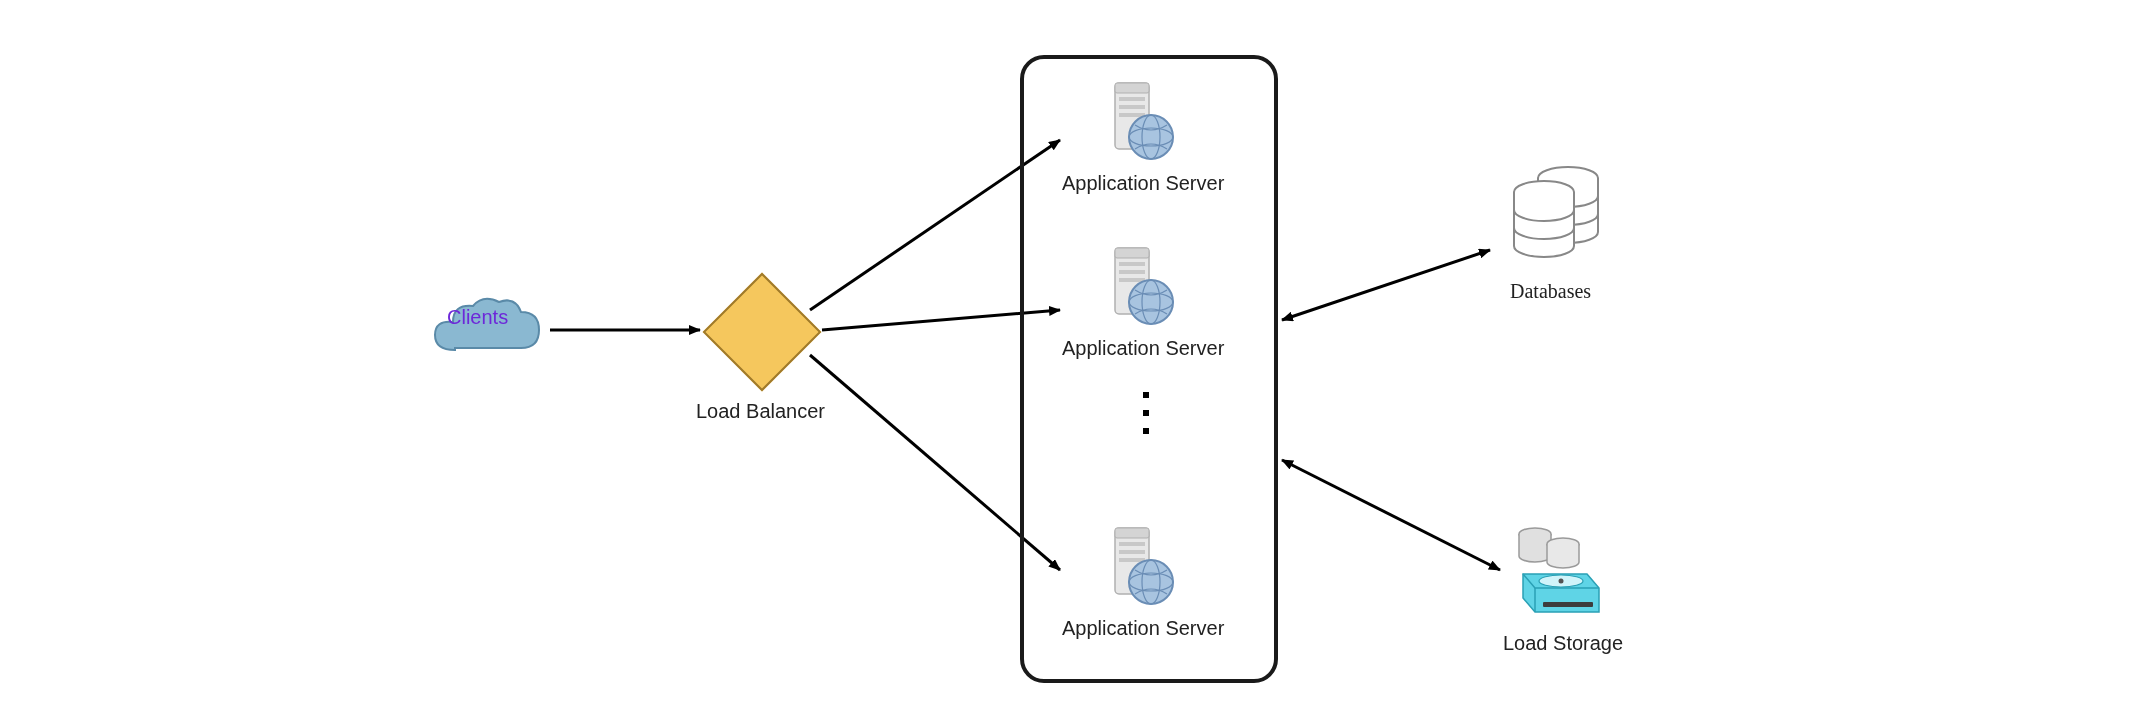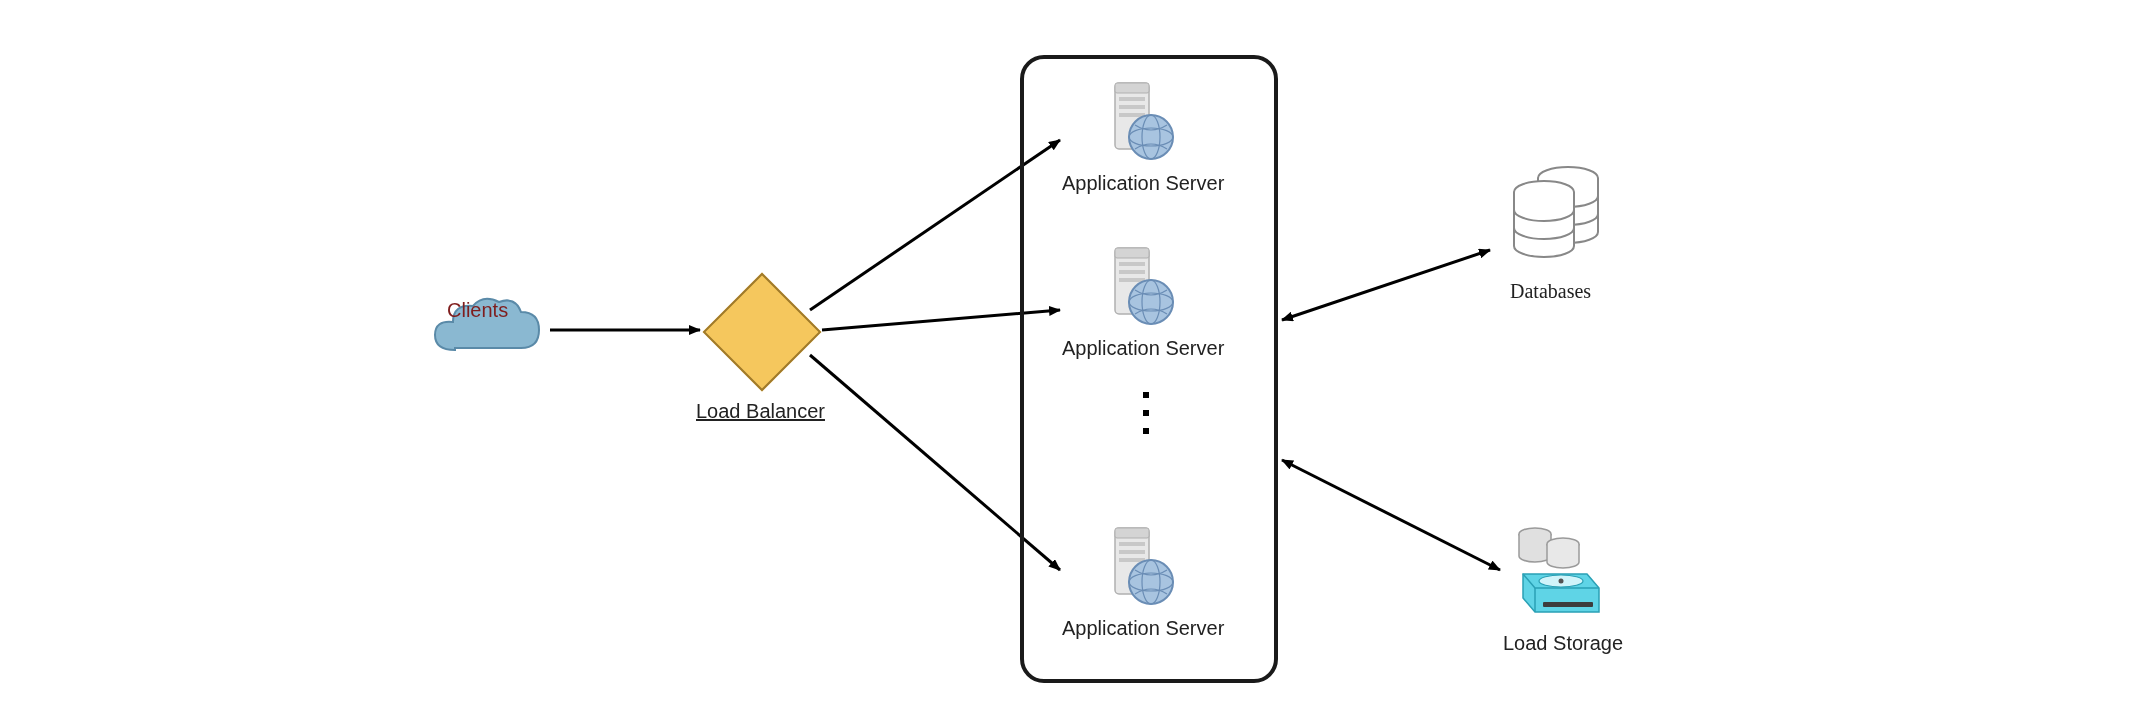--- a/index.html
+++ b/index.html
@@ -99,26 +99,26 @@
     <line x1="1282" y1="320" x2="1490" y2="250" stroke="#000" stroke-width="3" marker-start="url(#arrowhead-rev)" marker-end="url(#arrowhead)"></line>
 
     <line x1="1282" y1="460" x2="1500" y2="570" stroke="#000" stroke-width="3" marker-start="url(#arrowhead-rev)" marker-end="url(#arrowhead)"></line>
   </svg>
 
   <div class="node-icon cloud-icon" style="left:425px; top:290px;">
     <svg viewBox="0 0 120 80">
       <path d="M30 60 Q10 60 10 45 Q10 30 28 32 Q28 14 48 16 Q58 4 74 12 Q90 6 96 22 Q114 22 114 40 Q114 58 96 58 L30 58 Z" fill="#8ab8d1" stroke="#5a8aa8" stroke-width="2"></path>
     </svg>
   </div>
-  <div class="label" style="left:447px; top:299px; color:#7f1d1d;">Clients</div>
+  <div class="label" style="left:447px; top:306px; color:#6d28d9;">Clients</div>
 
   <div class="node-icon" style="left:720px; top:290px;">
     <div class="diamond"></div>
   </div>
-  <div class="label" style="left:696px; top:400px;text-decoration:underline;">Load Balancer</div>
+  <div class="label" style="left:696px; top:400px;">Load Balancer</div>
 
   <div class="cluster-box" style="left:1020px; top:55px; width:250px; height:620px;"></div>
 
   <div class="node-icon server-icon" style="left:1095px; top:75px;">
     <svg viewBox="0 0 90 90">
       <rect x="20" y="8" width="34" height="66" rx="4" fill="#e8e8e8" stroke="#b0b0b0" stroke-width="1.5"></rect>
       <rect x="20" y="8" width="34" height="10" rx="2" fill="#d4d4d4" stroke="#b0b0b0" stroke-width="1"></rect>
       <rect x="24" y="22" width="26" height="4" fill="#c8c8c8"></rect>
       <rect x="24" y="30" width="26" height="4" fill="#c8c8c8"></rect>
       <rect x="24" y="38" width="26" height="4" fill="#c8c8c8"></rect>

